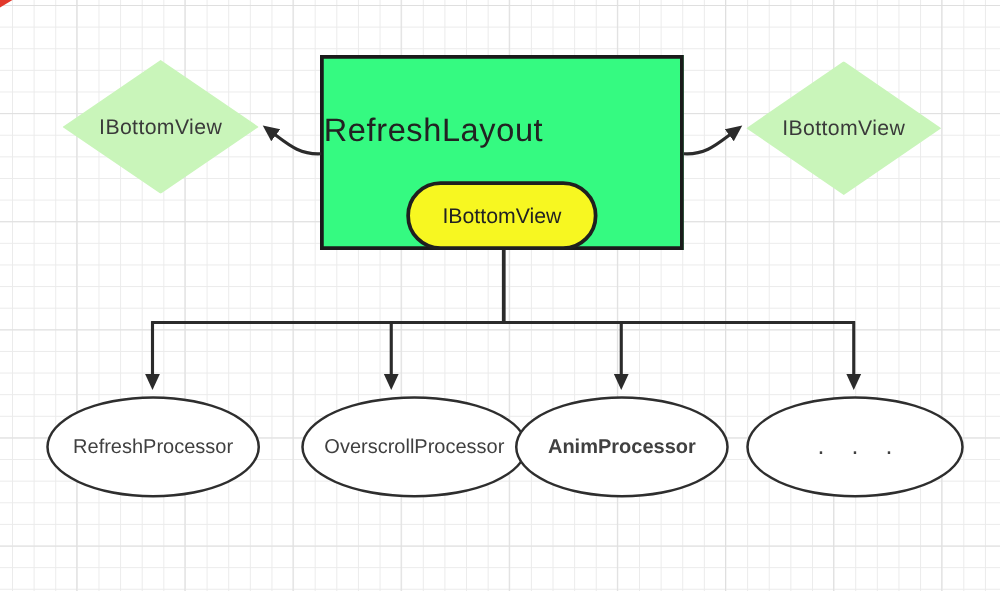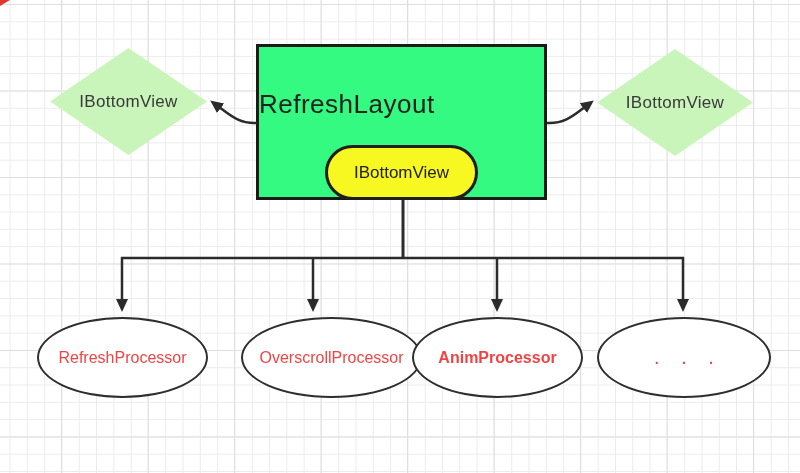--- a/index.html
+++ b/index.html
@@ -107,21 +107,21 @@
     background: #ffffff;
     border: 2.5px solid #2e2e2e;
     border-radius: 50%;
     display: flex;
     align-items: center;
     justify-content: center;
     z-index: 2;
   }
   .ellipse span {
     font-size: 16px;
-    color: #ef4444;
+    color: #404040;
     white-space: nowrap;
   }
   .ellipse.e1 { left: 37px;  top: 317px; width: 171px; height: 81px; }
   .ellipse.e2 { left: 241px; top: 317px; width: 181px; height: 81px; }
   .ellipse.e3 { left: 412px; top: 317px; width: 171px; height: 81px; font-weight: bold; }
   .ellipse.e4 { left: 597px; top: 317px; width: 174px; height: 81px; }
   .ellipse.e4 span {
     font-size: 20px;
     letter-spacing: 8px;
     padding-left: 8px;

